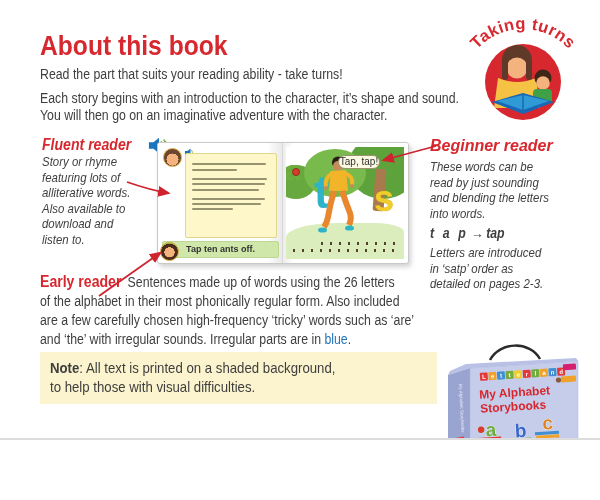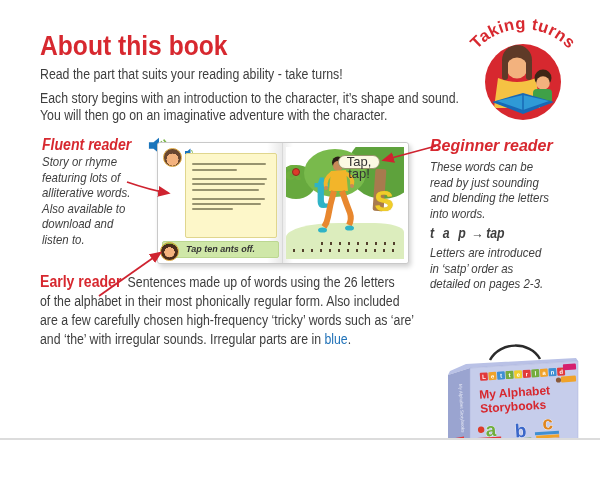--- a/index.html
+++ b/index.html
@@ -29,21 +29,21 @@
   .formula { font-size:14px; font-weight:bold; margin:4px 0 4px; }
   .formula .fl-letters { letter-spacing:3px; }
   .formula .fl-arrow { margin:0 3px; }
 
   .book {
     position:absolute; left:157px; top:142px; width:252px; height:122px;
     display:flex; background:#fff; border:1px solid #c9c9c9; border-radius:3px;
     box-shadow:2px 3px 5px rgba(0,0,0,0.18); z-index:1;
   }
   .pageL { position:relative; width:50%; height:100%; border-right:1px solid #d8d8d8;
-    background:linear-gradient(90deg,#fff 88%,#e9e9e9 100%); border-radius:3px 0 0 3px;font-style:italic; }
+    background:linear-gradient(90deg,#fff 88%,#e9e9e9 100%); border-radius:3px 0 0 3px; }
   .pageR { position:relative; width:50%; height:100%;
     background:linear-gradient(90deg,#ececec 0%,#fff 8%); border-radius:0 3px 3px 0; overflow:hidden; }
   .avatar { position:absolute; width:19px; height:19px; border-radius:50%;
     border:1px solid #d9a33c;
     background:radial-gradient(circle at 50% 62%, #f3b27e 0 44%, #6a4630 45% 100%); }
   .avatar.mom { left:5px; top:5px; }
   .avatar.boy { left:2px; bottom:2px; z-index:2;
     background:radial-gradient(circle at 50% 55%, #f3b27e 0 40%, #4a2c1b 41% 68%, #7fbf3f 69% 100%); }
   .mini-speaker { position:absolute; left:27px; top:5px; }
   .story-box { position:absolute; left:27px; top:10px; right:5px; height:85px;
@@ -62,21 +62,21 @@
   .grass { position:absolute; left:0; right:0; bottom:0; height:36px; background:#dcedbd;
     border-radius:45% 25% 0 0 / 14px 9px 0 0; }
   .bush { position:absolute; background:#6fb244; border-radius:50%; }
   .bush.b1 { left:-10px; top:18px; width:40px; height:34px; background:#67a93e; }
   .bush.b2 { left:18px; top:2px; width:62px; height:48px; background:#79ba4c; }
   .bush.b3 { left:62px; top:-12px; width:70px; height:64px; background:#5ea23c; }
   .trunk { position:absolute; left:88px; top:22px; width:11px; height:42px; background:#a87a4e;
     border-radius:2px; transform:rotate(4deg); }
   .bubble { position:absolute; left:52px; top:8px; width:42px; height:14px; z-index:5;
     background:#fcf9e4; border:1px solid #98946d; border-radius:8px;
-    font-size:13px; text-align:center; line-height:12px; color:#333; }
+    font-size:10px; text-align:center; line-height:12px; color:#333; }
   .big-letter { position:absolute; font-weight:bold; z-index:3; line-height:1; }
   .la { left:-1px; top:10px; font-size:28px; color:#6fae3d; }
   .apple { position:absolute; left:6px; top:21px; width:8px; height:8px; z-index:4;
     background:#dd3b2a; border:1px solid #8f2b1f; border-radius:50%; }
   .lt { left:28px; top:22px; font-size:46px; color:#2fb3c6; }
   .ls { left:88px; top:34px; font-size:36px; color:#f0cd2a; text-shadow:0 0 1px #c9a41a; }
   .woman { position:absolute; left:30px; top:8px; z-index:4; }
   .ants { position:absolute; height:3px; z-index:4;
     background:repeating-linear-gradient(90deg,#53412c 0 2px,transparent 2px 9px); }
   .ants.r1 { left:6%; right:4%; bottom:7px; }
@@ -231,20 +231,24 @@
     <path d="M436,146 L384,160" stroke="#cf2330" stroke-width="1.8" fill="none" marker-end="url(#ah)"></path>
   </svg>
 
   <div class="early">
     <div class="cx"><span class="red-label">Early reader</span><span>Sentences made up of words using the 26 letters</span></div>
     <div class="cx">of the alphabet in their most phonically regular form. Also included</div>
     <div class="cx">are a few carefully chosen high-frequency ‘tricky’ words such as ‘are’</div>
     <div class="cx"><span>and ‘the’ with irregular sounds. Irregular parts are in </span><span class="blue-word">blue</span><span>.</span></div>
   </div>
 
+  <div class="note-box">
+    <div class="cx"><span class="note-label">Note</span><span>: All text is printed on a shaded background,</span></div>
+    <div class="cx">to help those with visual difficulties.</div>
+  </div>
 
 
   <svg class="boxset" viewBox="0 0 165 160">
     <ellipse cx="84" cy="143" rx="62" ry="6" fill="rgba(0,0,0,0.08)"></ellipse>
     <path d="M 60,26 C 70,7 100,7 110,25" stroke="#2b2b2b" stroke-width="2.5" fill="none"></path>
     <polygon points="18,41 40,34 148,27 146,24 36,30 20,37" fill="#b9c1e6"></polygon>
     <polygon points="18,41 40,34 40,129 18,139" fill="#9aa4d0"></polygon>
     <polygon points="40,34 148,27 148,121 40,129" fill="#c6cdeb" stroke="#a9b1d8" stroke-width="0.5"></polygon>
     <polygon points="40,111 148,104 148,121 40,129" fill="#2e3d91"></polygon>
 

